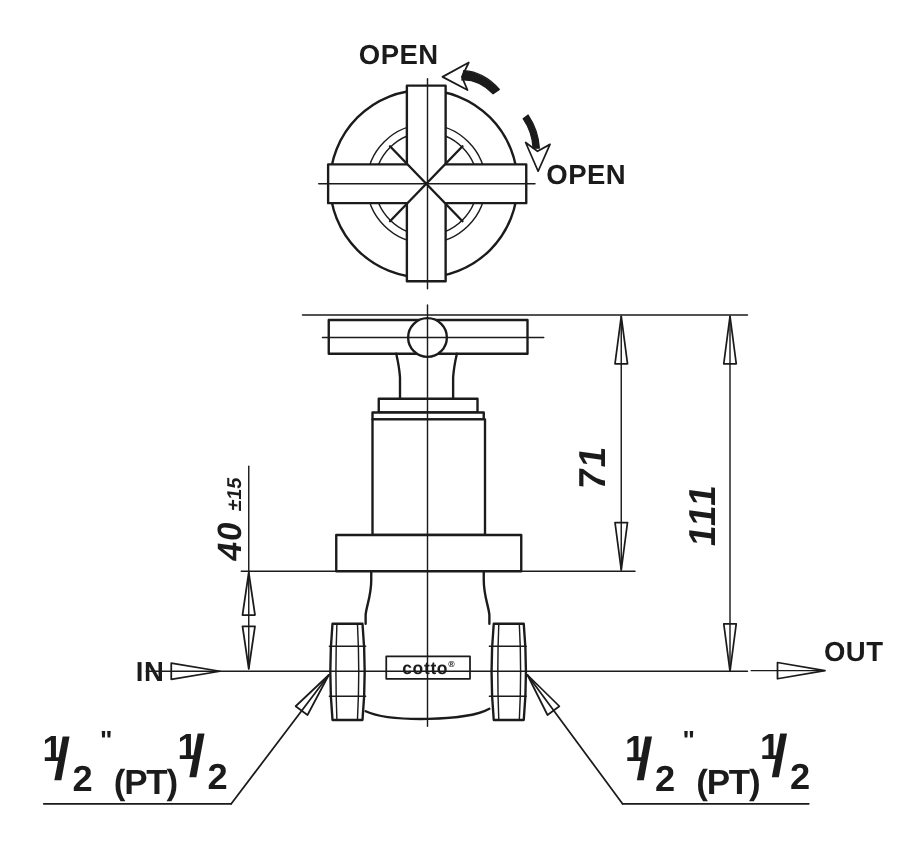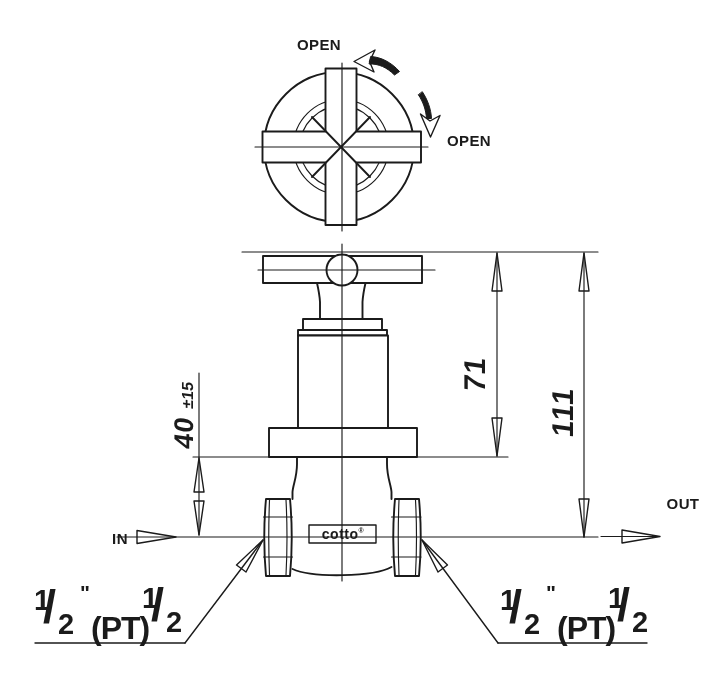--- a/index.html
+++ b/index.html
@@ -16,21 +16,21 @@
     stroke:var(--line); fill:none; stroke-width:1.9;
     stroke-linecap:round; stroke-linejoin:round;
   }
   svg .thin { stroke-width:1.15; }
   svg .fw   { fill:#ffffff; }
   svg .dk   { fill:var(--line); stroke:var(--line); stroke-width:1; }
   svg .ah   { stroke-width:1.4; }
 
   .txt { position:absolute; font-weight:700; white-space:nowrap; }
   .ctr { transform:translate(-50%,-50%); }
-  .lbl16 { font-size:15px; letter-spacing:.4px; }
+  .lbl16 { font-size:22px; letter-spacing:.4px; }
 
   .dim {
     position:absolute; font-weight:700; font-size:30px; white-space:nowrap;
     transform:translate(-50%,-50%) rotate(-90deg) skewX(-8deg);
     letter-spacing:1px; line-height:1;
   }
   .dim .tol { font-size:16px; letter-spacing:0; }
   #dim-40 { font-size:27px; }
 
   .brand {
@@ -38,21 +38,21 @@
     font-size:14px; font-weight:700; letter-spacing:.5px; line-height:1;
   }
   .brand sup { font-size:7px; }
 
   .tl { position:absolute; width:154px; height:58px; font-weight:700; line-height:1; }
   .tl span { position:absolute; }
   .tl .f1n { left:0;   top:1px;  font-size:29px; }
   .tl .f1s { left:9px; top:-2px; font-size:47px; font-weight:700; }
   .tl .f1d { left:24px;top:25px; font-size:29px; }
   .tl .inch{ left:46px;top:-3px; font-size:21px; }
-  .tl .pt  { left:57px;top:27px; font-size:32px; letter-spacing:-1px; }
+  .tl .pt  { left:57px;top:27px; font-size:28px; letter-spacing:-1px; }
   .tl .f2n { left:108px;top:-1px; font-size:29px; }
   .tl .f2s { left:117px;top:-4px; font-size:47px; font-weight:700; }
   .tl .f2d { left:132px;top:23px; font-size:29px; }
 </style>
 </head>
 <body>
 
 <div class="stage">
 
   <svg width="720" height="674" viewBox="0 0 720 674">
@@ -153,21 +153,21 @@
         <line class="ah" x1="498" y1="643" x2="647" y2="643"></line>
         <line class="ah" x1="498" y1="643" x2="422" y2="540"></line>
         <path class="ah" d="M422,540 L447.5,565 L438,572 Z"></path>
       </g>
     </g>
   </svg>
 
   <div class="txt ctr lbl16" style="left:319px;top:44px;">OPEN</div>
   <div class="txt ctr lbl16" style="left:469px;top:140px;">OPEN</div>
   <div class="txt ctr lbl16" style="left:120px;top:538px;">IN</div>
-  <div class="txt ctr lbl16" style="left:683px;top:503px;">OUT</div>
+  <div class="txt ctr lbl16" style="left:683px;top:522px;">OUT</div>
 
   <div class="dim" id="dim-71" style="left:475px;top:374px;">71</div>
   <div class="dim" id="dim-111" style="left:563px;top:412px;">111</div>
   <div class="dim" id="dim-40" style="left:184px;top:415px;"><span>40</span>&nbsp;<span class="tol">±15</span></div>
 
   <div class="brand" style="left:343px;top:534px;"><span>cotto</span><sup>®</sup></div>
 
   <div class="tl" style="left:34px;top:585px;">
     <span class="f1n">1</span>
     <span class="f1s">/</span>

